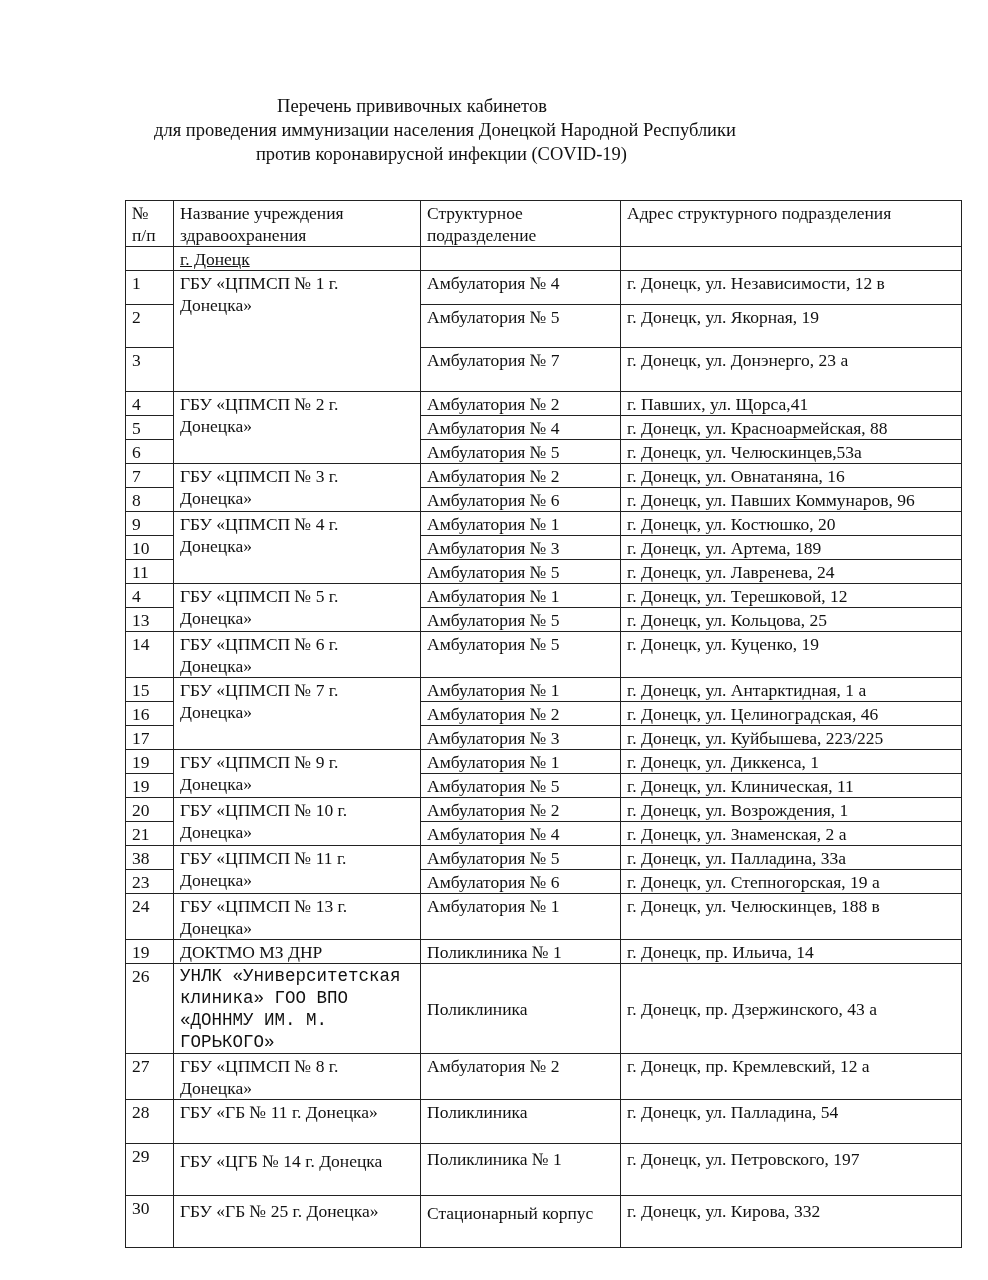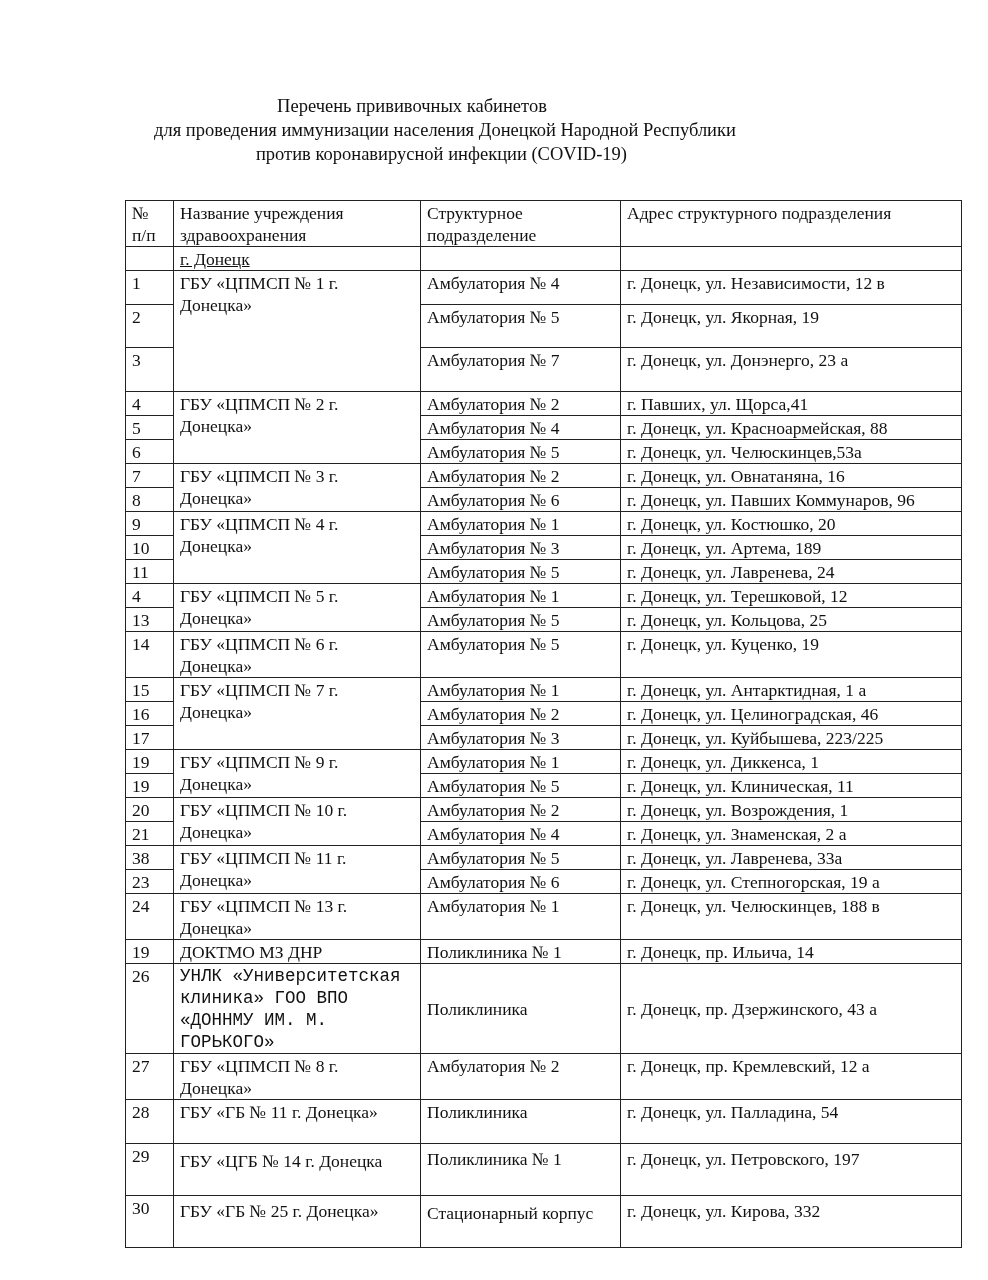--- a/index.html
+++ b/index.html
@@ -169,21 +169,21 @@
   <tr>
     <td class="num">21</td>
     <td>Амбулатория № 4</td>
     <td>г. Донецк, ул. Знаменская, 2 а</td>
   </tr>
 
   <tr>
     <td class="num">38</td>
     <td rowspan="2">ГБУ «ЦПМСП № 11 г. Донецка»</td>
     <td>Амбулатория № 5</td>
-    <td>г. Донецк, ул. Лавренева, 33а</td>
+    <td>г. Донецк, ул. Палладина, 33а</td>
   </tr>
   <tr>
     <td class="num">23</td>
     <td>Амбулатория № 6</td>
     <td>г. Донецк, ул. Степногорская, 19 а</td>
   </tr>
 
   <tr>
     <td class="num">24</td>
     <td>ГБУ «ЦПМСП № 13 г. Донецка»</td>

